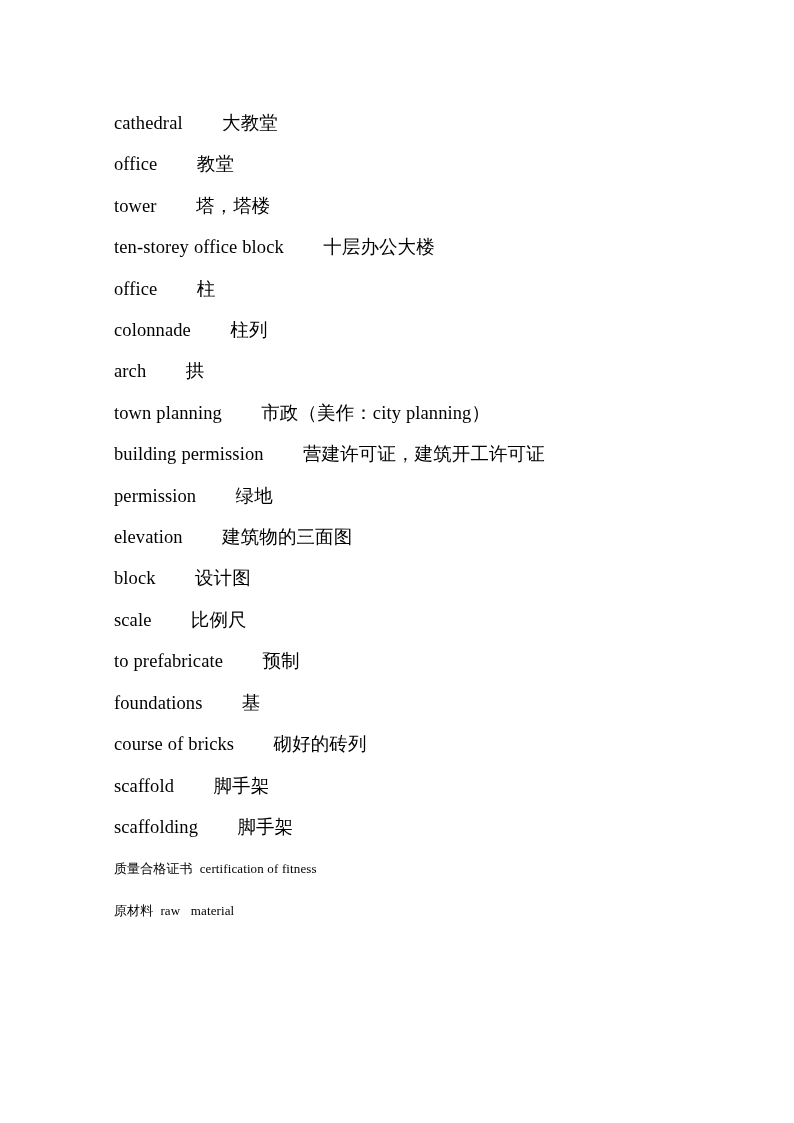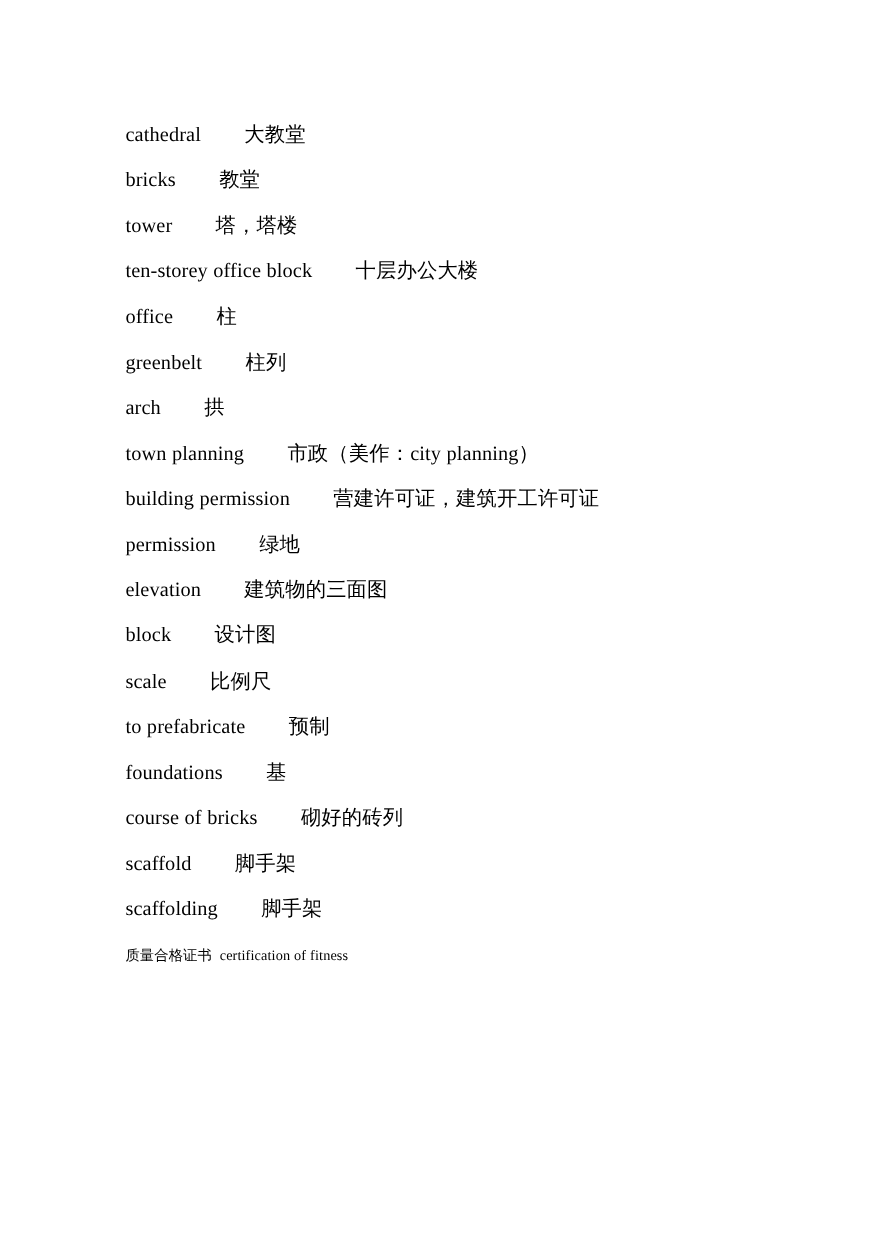--- a/index.html
+++ b/index.html
@@ -44,29 +44,29 @@
   }
 </style>
 </head>
 <body>
 
 <div class="page">
   <div class="doc-body">
 
     <div class="gloss-line">cathedral        大教堂</div>
 
-    <div class="gloss-line">bricks        教堂</div>
+    <div class="gloss-line">office        教堂</div>
 
     <div class="gloss-line">tower        塔，塔楼</div>
 
     <div class="gloss-line">ten-storey office block        十层办公大楼</div>
 
     <div class="gloss-line">office        柱</div>
 
-    <div class="gloss-line">greenbelt        柱列</div>
+    <div class="gloss-line">colonnade        柱列</div>
 
     <div class="gloss-line">arch        拱</div>
 
     <div class="gloss-line">town planning        市政（美作：city planning）</div>
 
     <div class="gloss-line">building permission        营建许可证，建筑开工许可证</div>
 
     <div class="gloss-line">permission        绿地</div>
 
     <div class="gloss-line">elevation        建筑物的三面图</div>
@@ -82,15 +82,16 @@
 
 
     <div class="gloss-line">course of bricks        砌好的砖列</div>
 
     <div class="gloss-line">scaffold        脚手架</div>
 
     <div class="gloss-line">scaffolding        脚手架</div>
 
     <div class="gloss-line cjk-lead">质量合格证书  certification of fitness</div>
 
+    <div class="gloss-line cjk-lead">原材料  raw   material</div>
 
   </div>
 </div>
 
 </body></html>

